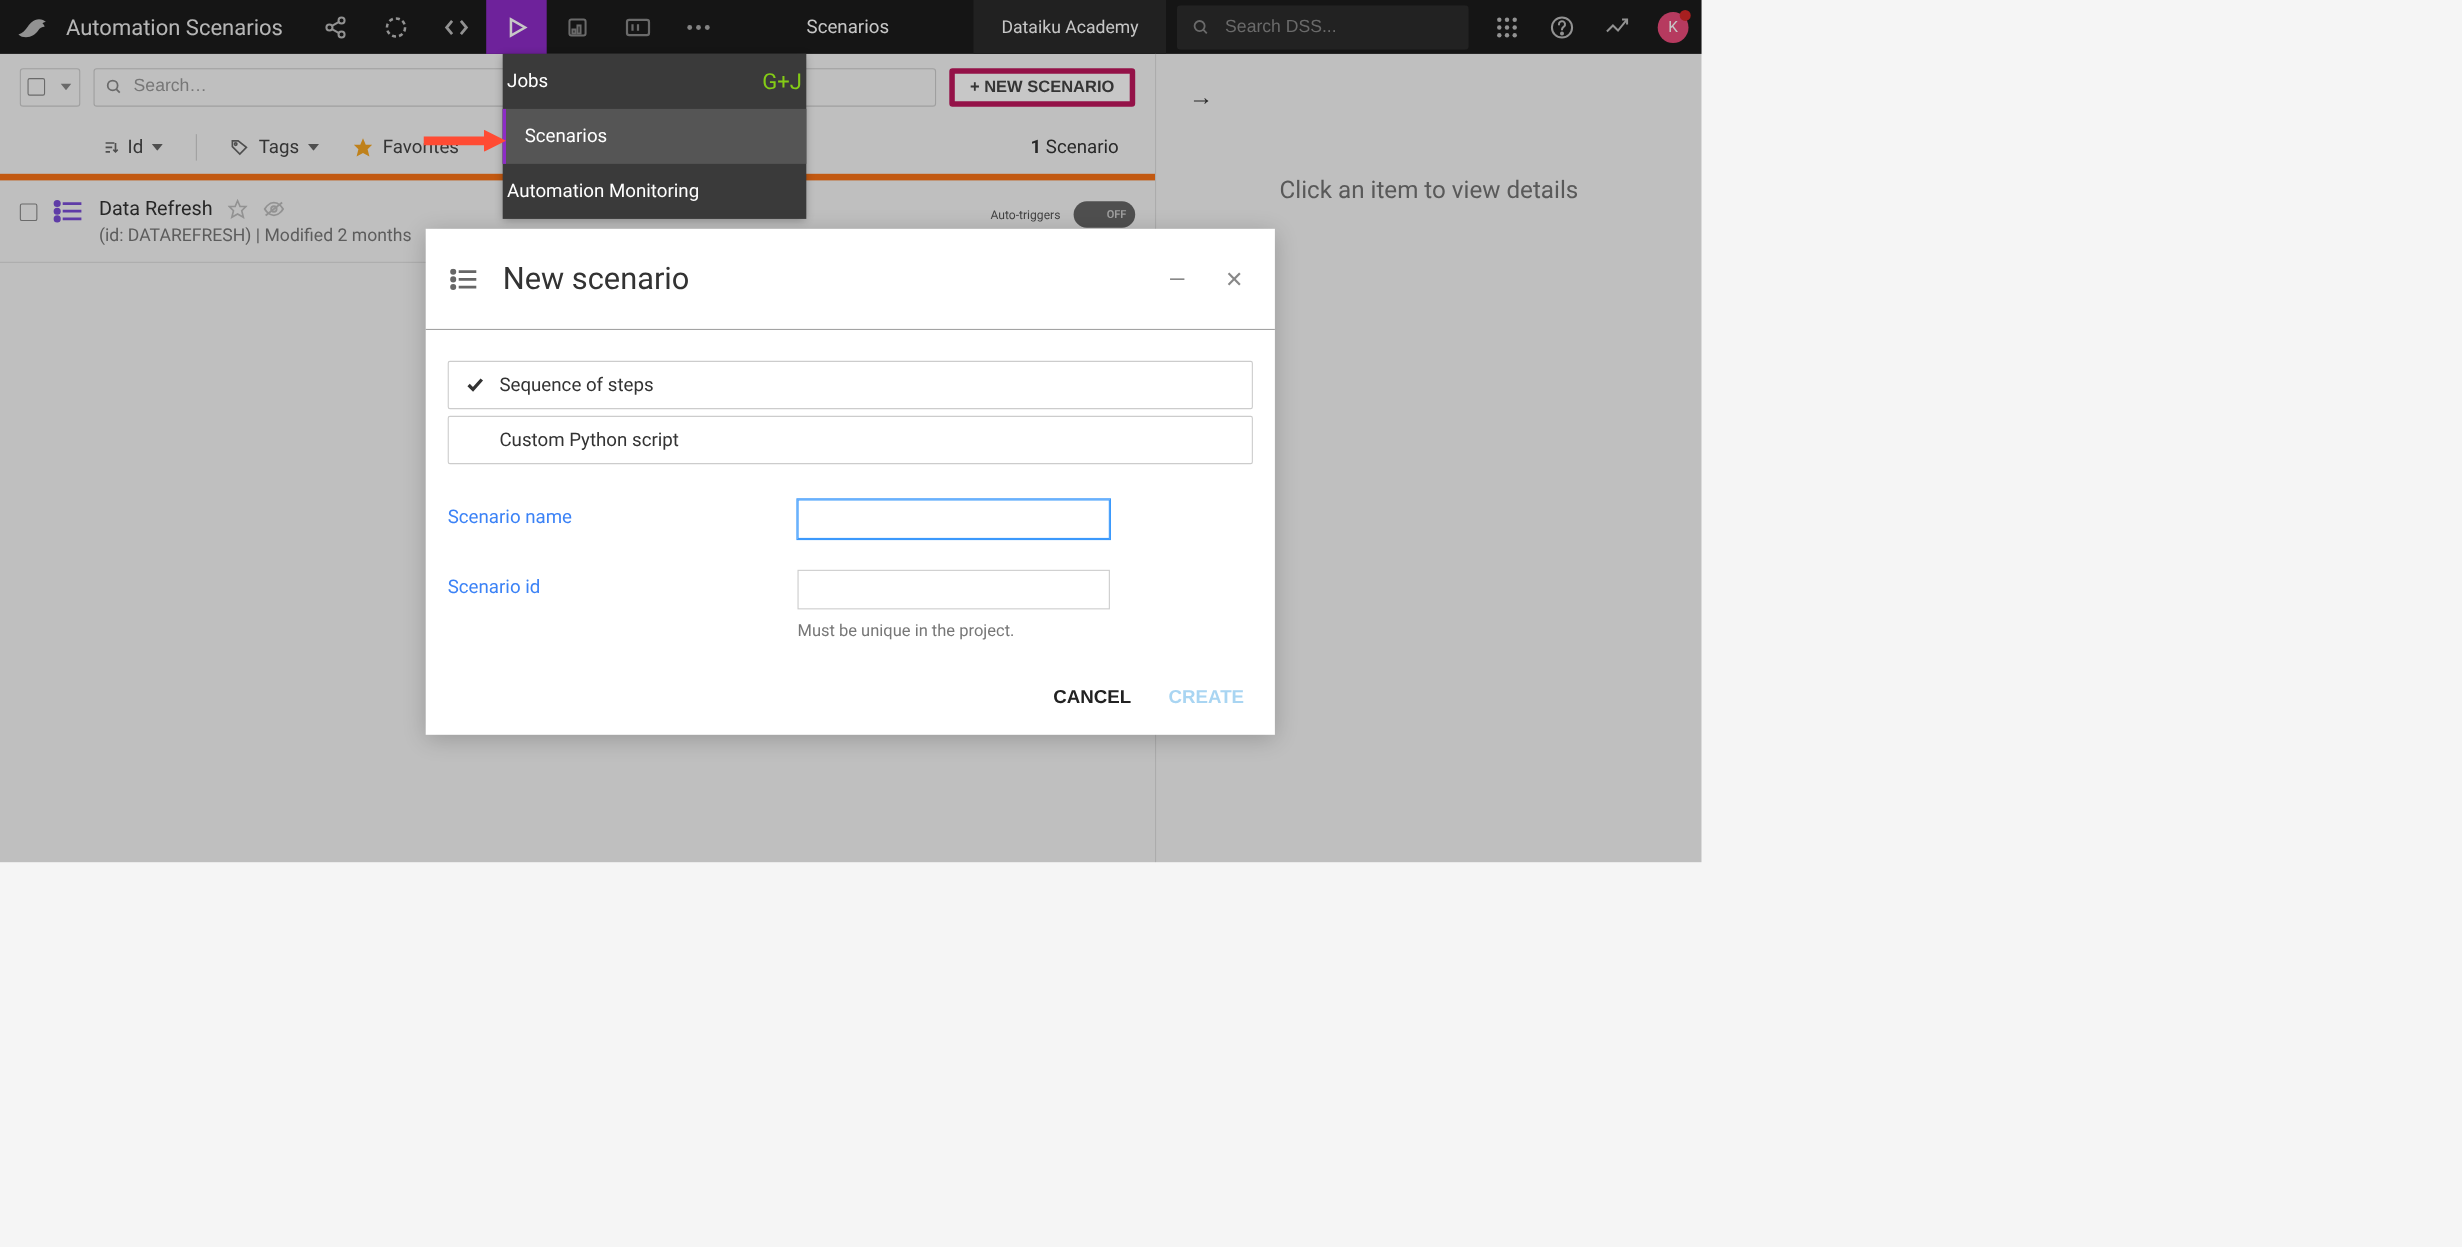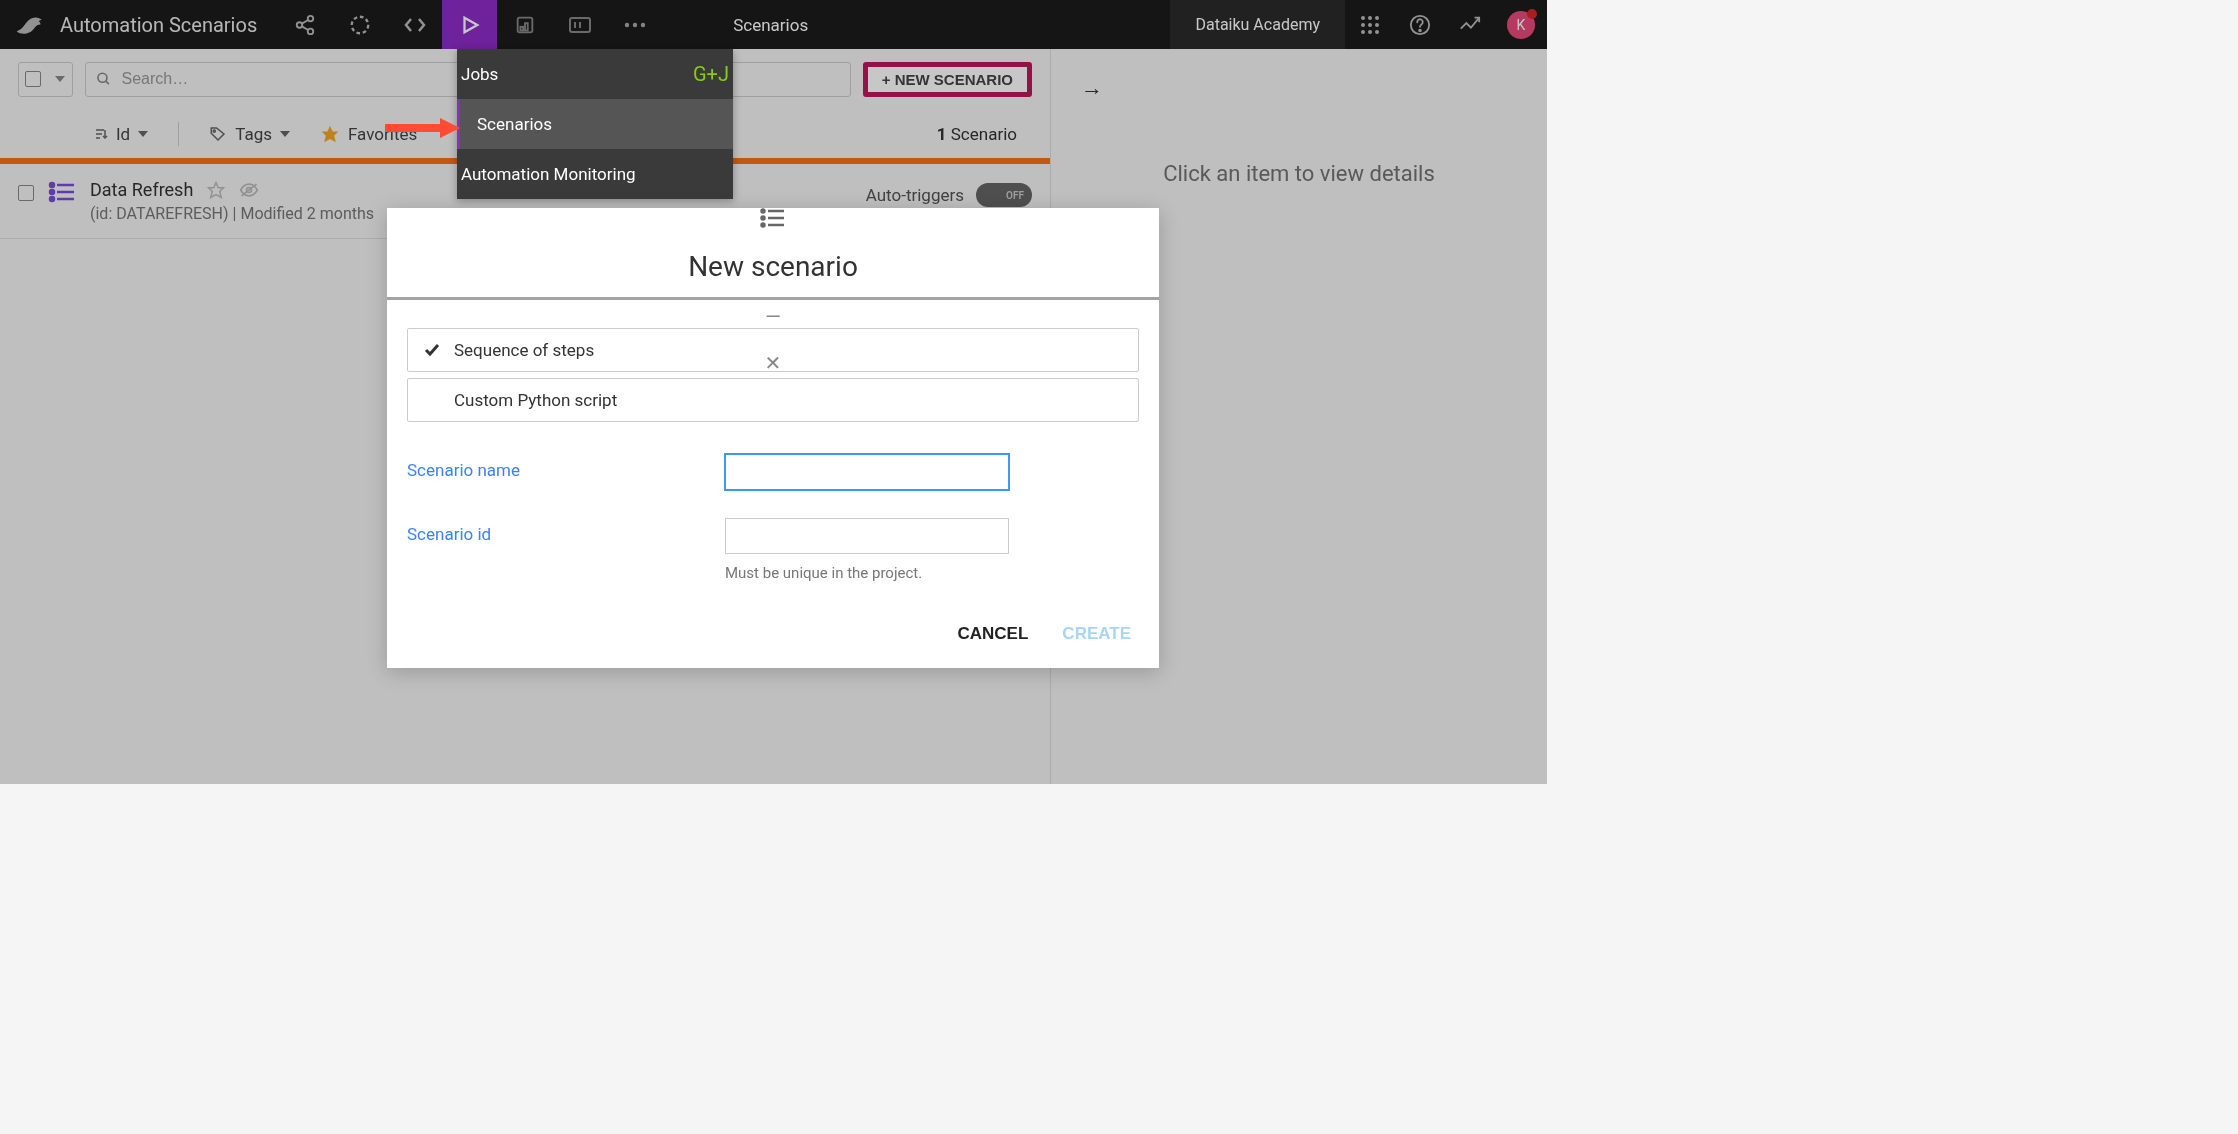--- a/index.html
+++ b/index.html
@@ -194,21 +194,21 @@
   border-bottom: 1px solid #ddd;
   gap: 14px;
 }
 .list-item .item-checkbox { margin-top:6px; }
 .list-item .item-icon { color:#7a4dd6; margin-top:2px; }
 .list-item .item-body { flex:1; }
 .item-title-row { display:flex; align-items:center; gap:14px; }
 .item-title { font-size:18px; color:#333; font-weight:400; }
 .item-meta { font-size:16px; color:#777; margin-top:4px; }
 .auto-triggers { display:flex; align-items:center; gap:12px; margin-top:4px; }
-.auto-triggers .label { font-size:17px; color:#555; }
+.auto-triggers .label { font-size:11px; color:#555; }
 .toggle {
   width:56px; height:24px; border-radius:14px; background:#666; position:relative;
   display:flex; align-items:center; justify-content:flex-end; padding:0 8px;
   color:#ccc; font-size:10px; font-weight:600;
 }
 
 .right-panel {
   flex:1;
   padding: 26px 30px;
   color:#666;
@@ -269,26 +269,25 @@
   position:absolute;
   top: 208px;
   left: 387px;
   width: 772px;
   background:#fff;
   z-index:60;
   box-shadow: 0 4px 20px rgba(0,0,0,0.2);
 }
 .modal-header {
   height: 92px;
-  border-bottom: 3px solid #a3a3a3;
+  border-bottom: 1px solid #a3a3a3;
   display:flex;
   align-items:center;
   padding: 0 22px;
   gap: 22px;
-  flex-direction: column;
 }
 .modal-header .modal-icon { color:#666; }
 .modal-header h1 {
   font-size: 28px;
   font-weight: 400;
   color:#333;
   flex:1;
 }
 .modal-header .win-btn {
   width: 30px;
@@ -411,20 +410,27 @@
     <svg width="22" height="6" viewBox="0 0 22 6" fill="#aaa">
         <circle cx="3" cy="3" r="2.2"></circle>
         <circle cx="11" cy="3" r="2.2"></circle>
         <circle cx="19" cy="3" r="2.2"></circle>
       </svg>
   </div>
   <div style="flex:0 0 36px"></div>
   <div class="center-label">Scenarios</div>
   <div style="flex:1"></div>
   <div class="academy-btn">Dataiku Academy</div>
+  <div class="search-box">
+    <svg width="18" height="18" viewBox="0 0 24 24" fill="none" stroke="#888" stroke-width="2.5">
+        <circle cx="10" cy="10" r="7"></circle>
+        <line x1="20" y1="20" x2="15" y2="15"></line>
+      </svg>
+    <input type="text" placeholder="Search DSS..." style="">
+  </div>
   <div class="right-icon">
     <svg width="20" height="20" viewBox="0 0 20 20" fill="#bbb">
         <circle cx="3" cy="3" r="2"></circle>
         <circle cx="10" cy="3" r="2"></circle>
         <circle cx="17" cy="3" r="2"></circle>
         <circle cx="3" cy="10" r="2"></circle>
         <circle cx="10" cy="10" r="2"></circle>
         <circle cx="17" cy="10" r="2"></circle>
         <circle cx="3" cy="17" r="2"></circle>
         <circle cx="10" cy="17" r="2"></circle>

